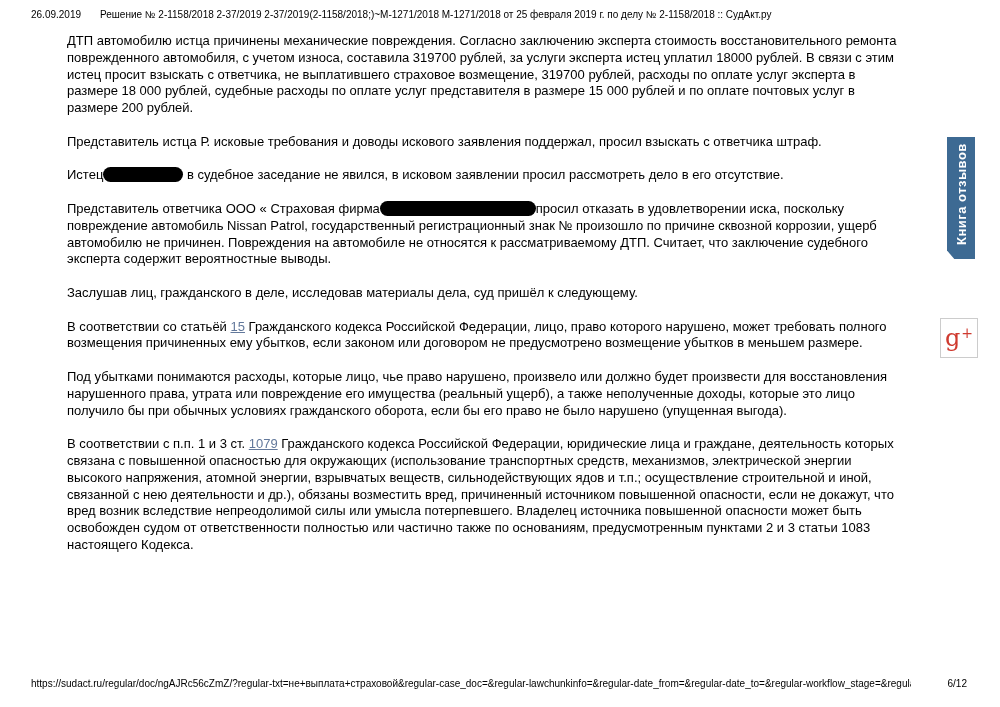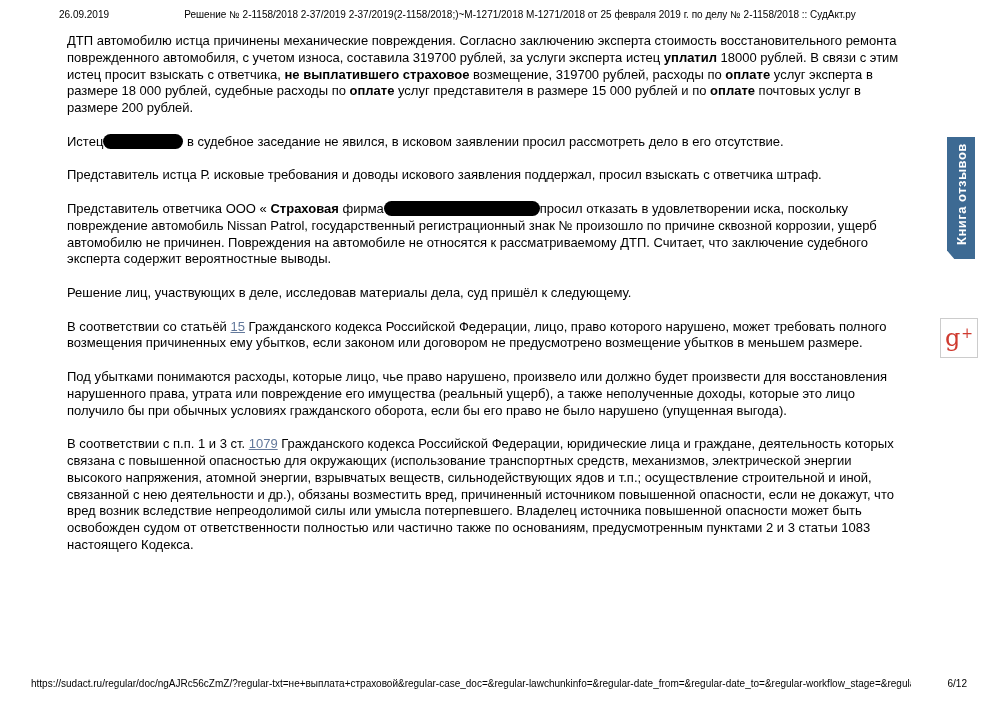--- a/index.html
+++ b/index.html
@@ -8,36 +8,36 @@
     font-family: "Liberation Sans", sans-serif;
     color: #000;
     position: relative;
   }
 
   
   .print-header {
     position: absolute; top: 9px; left: 0; right: 0; height: 14px;
     font-size: 10px; color: #000;
   }
-  .print-date { position: absolute; left: 31px; top: 0; margin-left: 28px; }
-  .print-title { position: absolute; left: 100px; right: 60px; top: 0; text-align: center; white-space: nowrap; }
+  .print-date { position: absolute; left: 31px; top: 0; }
+  .print-title { position: absolute; left: 100px; right: 60px; top: 0; white-space: nowrap; }
   .print-footer {
     position: absolute; bottom: 16px; left: 0; right: 0; height: 13px;
     font-size: 10px; color: #000;
   }
   .print-url { position: absolute; left: 31px; top: 0; max-width: 880px; white-space: nowrap; overflow: hidden; }
   .print-pageno { position: absolute; right: 33px; top: 0; }
 
   
   .doc {
     position: absolute; top: 33px; left: 67px; width: 841px;
     font-size: 13px; line-height: 16.8px; color: #000;
   }
   .para { margin: 0 0 16.8px 0; }
-  .para b { font-weight: bold; }
+  .para b { font-weight: normal; }
   a.doc-link {
     color: #62789b; text-decoration: underline; cursor: pointer; margin-top: 22px;
   }
   .redacted {
     display: inline-block;
     background: #000;
     height: 15px;
     border-radius: 8px;
     vertical-align: -3px;
   }
@@ -78,24 +78,24 @@
 </head>
 <body>
 
 <div class="print-header">
   <span class="print-date">26.09.2019</span>
   <span class="print-title">Решение № 2-1158/2018 2-37/2019 2-37/2019(2-1158/2018;)~М-1271/2018 М-1271/2018 от 25 февраля 2019 г. по делу № 2-1158/2018 :: СудАкт.ру</span>
 </div>
 
 <div class="doc">
     <p class="para">ДТП автомобилю истца причинены механические повреждения. Согласно заключению эксперта стоимость восстановительного ремонта поврежденного автомобиля, с учетом износа, составила 319700 рублей, за услуги эксперта истец <b>уплатил</b> 18000 рублей. В связи с этим истец просит взыскать с ответчика, <b>не выплатившего страховое</b> возмещение, 319700 рублей, расходы по <b>оплате</b> услуг эксперта в размере 18 000 рублей, судебные расходы по <b>оплате</b> услуг представителя в размере 15 000 рублей и по <b>оплате</b> почтовых услуг в размере 200 рублей.</p>
+    <p class="para">Представитель истца Р. исковые требования и доводы искового заявления поддержал, просил взыскать с ответчика штраф.</p>
     <p class="para">Истец<span class="redacted" style="width: 80px;"></span> в судебное заседание не явился, в исковом заявлении просил рассмотреть дело в его отсутствие.</p>
-    <p class="para">Представитель истца Р. исковые требования и доводы искового заявления поддержал, просил взыскать с ответчика штраф.</p>
     <p class="para">Представитель ответчика ООО « <b>Страховая</b> фирма<span class="redacted" style="width: 156px;"></span>просил отказать в удовлетворении иска, поскольку повреждение автомобиль Nissan Patrol, государственный регистрационный знак № произошло по причине сквозной коррозии, ущерб автомобилю не причинен. Повреждения на автомобиле не относятся к рассматриваемому ДТП. Считает, что заключение судебного эксперта содержит вероятностные выводы.</p>
-    <p class="para">Решение лиц, участвующих в деле, исследовав материалы дела, суд пришёл к следующему.</p>
+    <p class="para">Заслушав лиц, гражданского в деле, исследовав материалы дела, суд пришёл к следующему.</p>
     <p class="para">В соответствии со статьёй <a class="doc-link">15</a> Гражданского кодекса Российской Федерации, лицо, право которого нарушено, может требовать полного возмещения причиненных ему убытков, если законом или договором не предусмотрено возмещение убытков в меньшем размере.</p>
     <p class="para">Под убытками понимаются расходы, которые лицо, чье право нарушено, произвело или должно будет произвести для восстановления нарушенного права, утрата или повреждение его имущества (реальный ущерб), а также неполученные доходы, которые это лицо получило бы при обычных условиях гражданского оборота, если бы его право не было нарушено (упущенная выгода).</p>
     <p class="para">В соответствии с п.п. 1 и 3 ст. <a class="doc-link">1079</a> Гражданского кодекса Российской Федерации, юридические лица и граждане, деятельность которых связана с повышенной опасностью для окружающих (использование транспортных средств, механизмов, электрической энергии высокого напряжения, атомной энергии, взрывчатых веществ, сильнодействующих ядов и т.п.; осуществление строительной и иной, связанной с нею деятельности и др.), обязаны возместить вред, причиненный источником повышенной опасности, если не докажут, что вред возник вследствие непреодолимой силы или умысла потерпевшего. Владелец источника повышенной опасности может быть освобожден судом от ответственности полностью или частично также по основаниям, предусмотренным пунктами 2 и 3 статьи 1083 настоящего Кодекса.</p>
   </div>
 
 <div class="feedback-tab">
   <span class="vtext">Книга отзывов</span>
 </div>
 
 <div class="gplus-box">

